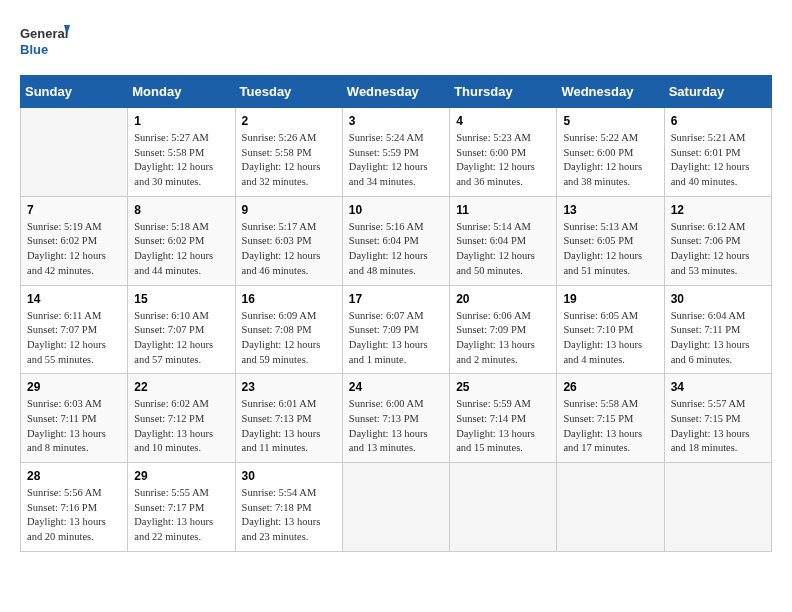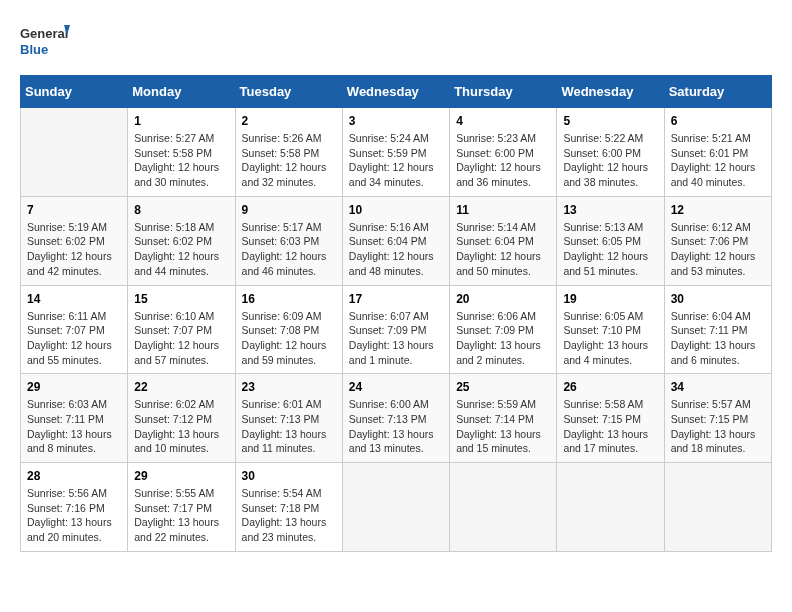--- a/index.html
+++ b/index.html
@@ -60,20 +60,21 @@
     .day-number {
       font-weight: bold;
       font-size: 12px;
       display: block;
       margin-bottom: 3px;
     }
     .cell-content {
       font-size: 10.5px;
       color: #333;
       line-height: 1.4;
+      font-family: Liberation Serif, serif;
     }
     .empty-cell {
       background: #f5f5f5 !important;
     }
   </style>
 </head>
 <body>
 
 <div class="header-section">
   <div class="logo">

